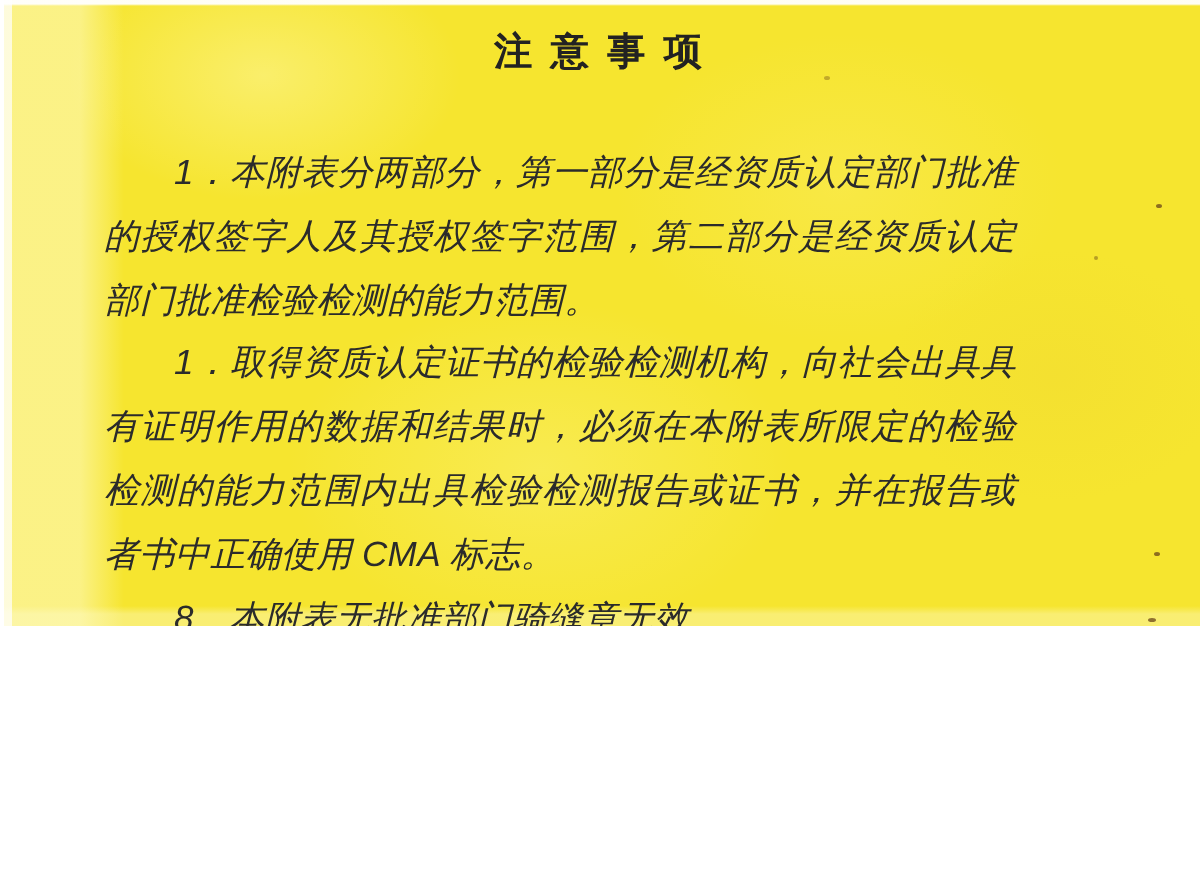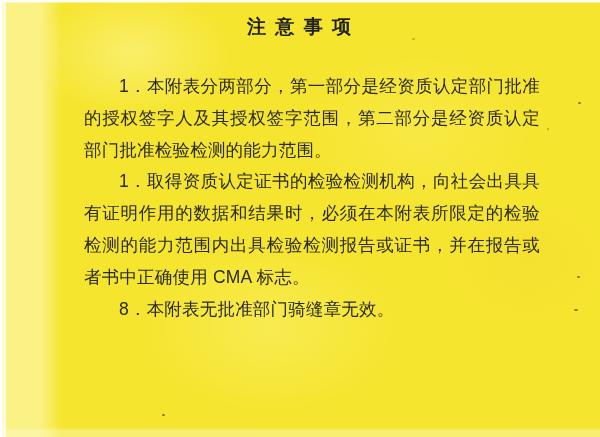--- a/index.html
+++ b/index.html
@@ -3,21 +3,21 @@
 <meta charset="utf-8">
 <style>
   html, body {
     margin: 0;
     padding: 0;
     background: #ffffff;
   }
   .scan {
     position: relative;
     width: 600px;
-    height: 437px;
+    height: 313px;
     overflow: hidden;
     font-family: "Liberation Sans", "DejaVu Sans", sans-serif;
   }
   .page {
     position: absolute;
     inset: 0;
     background:
       
       linear-gradient(to bottom, rgba(255,255,255,0.95) 0 2px, rgba(255,255,255,0) 3px),
       
@@ -40,23 +40,24 @@
     margin: 14px 0 0 0;
     text-align: center;
     font-size: 19px;
     line-height: 26px;
     font-weight: 700;
     letter-spacing: 2px;
     color: #222222;
   }
   .content {
     position: relative;
-    margin: 31px 60px 0 84px;
+    margin: 31px 60px 0 52px;
     width: 456px;
     color: #2b2b2b;
+    font-style: italic;
   }
   .content p {
     margin: 0;
     font-size: 17.5px;
     line-height: 31.8px;
     font-weight: 500;
     text-align: justify;
     text-indent: 2em;
     letter-spacing: 0.2px;
   }

